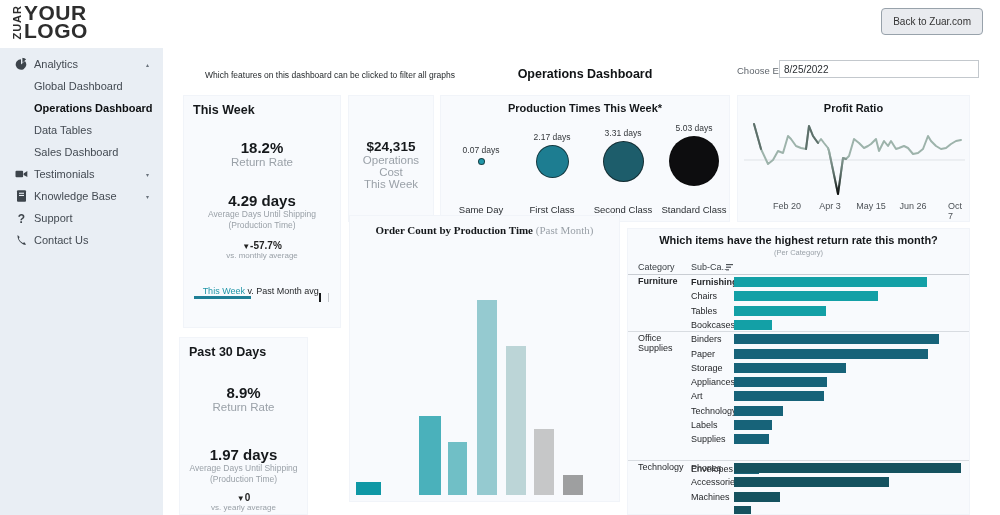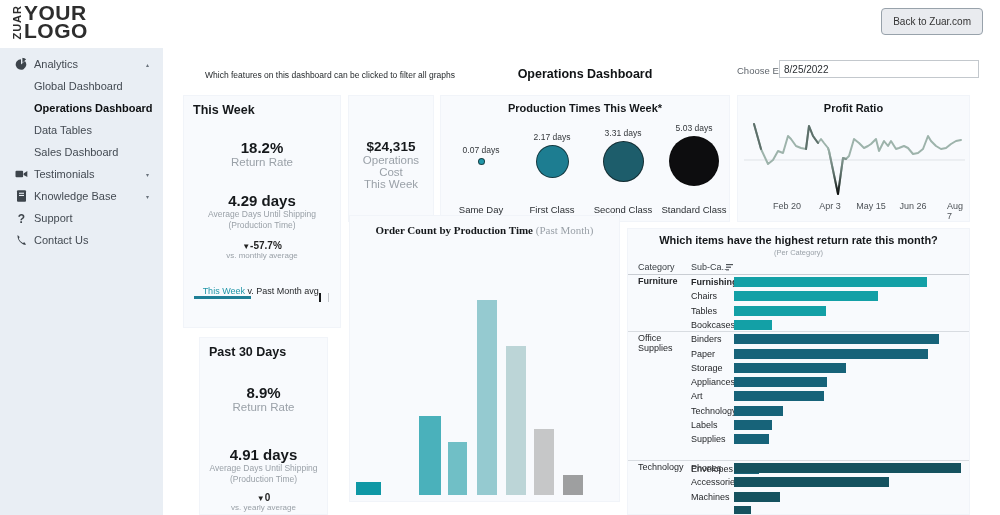--- a/index.html
+++ b/index.html
@@ -190,29 +190,29 @@
           <polyline points="10,6 17,31 24,46 29,42 34,33 39,35 44,18 47,21 52,28 57,30 62,31 65,8 69,18 74,25 77,21 80,25 84,30 85,33 94,76 99,40 102,41 105,38 110,21 115,25 120,30 124,28 127,26 132,21 135,33 140,23 144,28 147,23 152,31 155,30 160,28 164,30 169,36 174,35 179,31 184,18 187,23 192,28 197,31 202,30 207,26 212,23 217,22" fill="none" stroke="#9db3ab" stroke-width="2" stroke-linejoin="round" stroke-linecap="round"></polyline>
           <polyline points="10,6 17,31" fill="none" stroke="#5d6f6a" stroke-width="2" stroke-linejoin="round" stroke-linecap="round"></polyline>
           <polyline points="62,31 65,8 69,18 74,25" fill="none" stroke="#5d6f6a" stroke-width="2" stroke-linejoin="round" stroke-linecap="round"></polyline>
           <polyline points="84,30 85,33 94,76 99,40 102,41" fill="none" stroke="url(#dipGrad)" stroke-width="2" stroke-linejoin="round" stroke-linecap="round"></polyline>
         </svg>
       <div class="tickrow" id="profit-ticks" style="position:absolute;left:6px;top:105px;width:221px;height:12px;">
           <span style="left: 43px;">Feb 20</span>
           <span style="left: 86px;">Apr 3</span>
           <span style="left: 127px;">May 15</span>
           <span style="left: 169px;">Jun 26</span>
-          <span style="left: 211px;">Aug 7</span>
+          <span style="left: 211px;">Oct 7</span>
         </div>
     </div>
 
-    <div class="card" style="left:36px;top:289px;width:129px;height:178px;">
+    <div class="card" style="left:16px;top:289px;width:129px;height:178px;">
       <div class="card-title" style="padding:7px 0 0 9px;">Past 30 Days</div>
       <div class="ctr big" style="margin-top:25px;">8.9%</div>
       <div class="ctr sub">Return Rate</div>
-      <div class="ctr big" style="margin-top:33px;">4.91 days</div>
+      <div class="ctr big" style="margin-top:33px;">1.97 days</div>
       <div class="ctr tiny">Average Days Until Shipping</div>
       <div class="ctr tiny">(Production Time)</div>
       <div class="ctr delta" style="margin-top:8px;"><span class="tri">▼</span><span>0</span></div>
       <div class="ctr vsnote">vs. yearly average</div>
     </div>
 
     <div class="card" style="left:186px;top:167px;width:271px;height:287px;font-family:Liberation Serif, serif;" id="order-card">
       <div class="chart-head" style="top:8px;"><span>Order Count by Production Time</span><span class="light"> (Past Month)</span></div>
     <div class="ocbar" style="left: 6px; top: 266px; width: 25px; height: 13px; background: rgb(15, 152, 165);"></div>
         <div class="ocbar" style="left: 69px; top: 200px; width: 22px; height: 79px; background: rgb(74, 177, 187);"></div>

